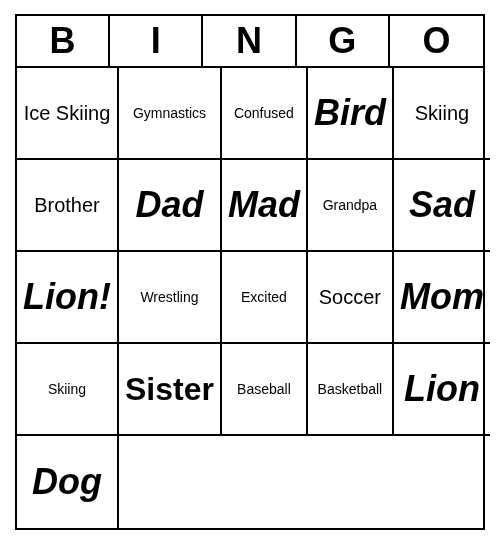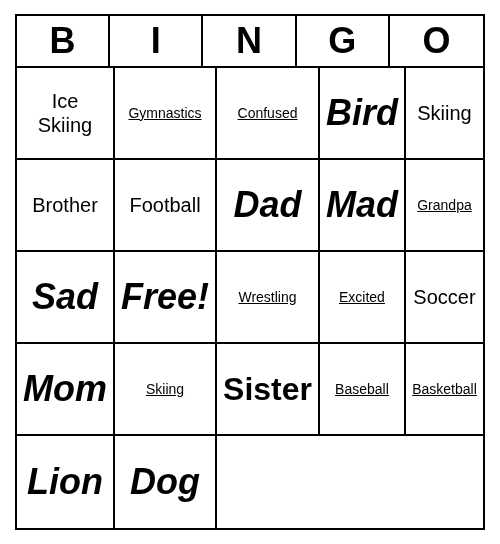--- a/index.html
+++ b/index.html
@@ -67,21 +67,20 @@
     .bingo-cell:nth-child(n+21) {
       border-bottom: none;
     }
 
     .cell-text {
       line-height: 1.2;
     }
 
     .size-small {
       font-size: 14px;
-      text-decoration: underline;
     }
 
     .size-medium {
       font-size: 20px;
     }
 
     .size-large {
       font-size: 32px;
       font-weight: bold;
     }
@@ -116,36 +115,33 @@
       <div class="bingo-cell">
         <span class="cell-text size-xlarge">Bird</span>
       </div>
       <div class="bingo-cell">
         <span class="cell-text size-medium">Skiing</span>
       </div>
       <div class="bingo-cell">
         <span class="cell-text size-medium">Brother</span>
       </div>
       <div class="bingo-cell">
-        <span class="cell-text size-medium">Football</span>
-      </div>
-      <div class="bingo-cell">
         <span class="cell-text size-xlarge">Dad</span>
       </div>
       <div class="bingo-cell">
         <span class="cell-text size-xlarge">Mad</span>
       </div>
       <div class="bingo-cell">
         <span class="cell-text size-small">Grandpa</span>
       </div>
       <div class="bingo-cell">
         <span class="cell-text size-xlarge">Sad</span>
       </div>
       <div class="bingo-cell">
-        <span class="cell-text size-xlarge">Free!</span>
+        <span class="cell-text size-xlarge">Lion!</span>
       </div>
       <div class="bingo-cell">
         <span class="cell-text size-small">Wrestling</span>
       </div>
       <div class="bingo-cell">
         <span class="cell-text size-small">Excited</span>
       </div>
       <div class="bingo-cell">
         <span class="cell-text size-medium">Soccer</span>
       </div>

